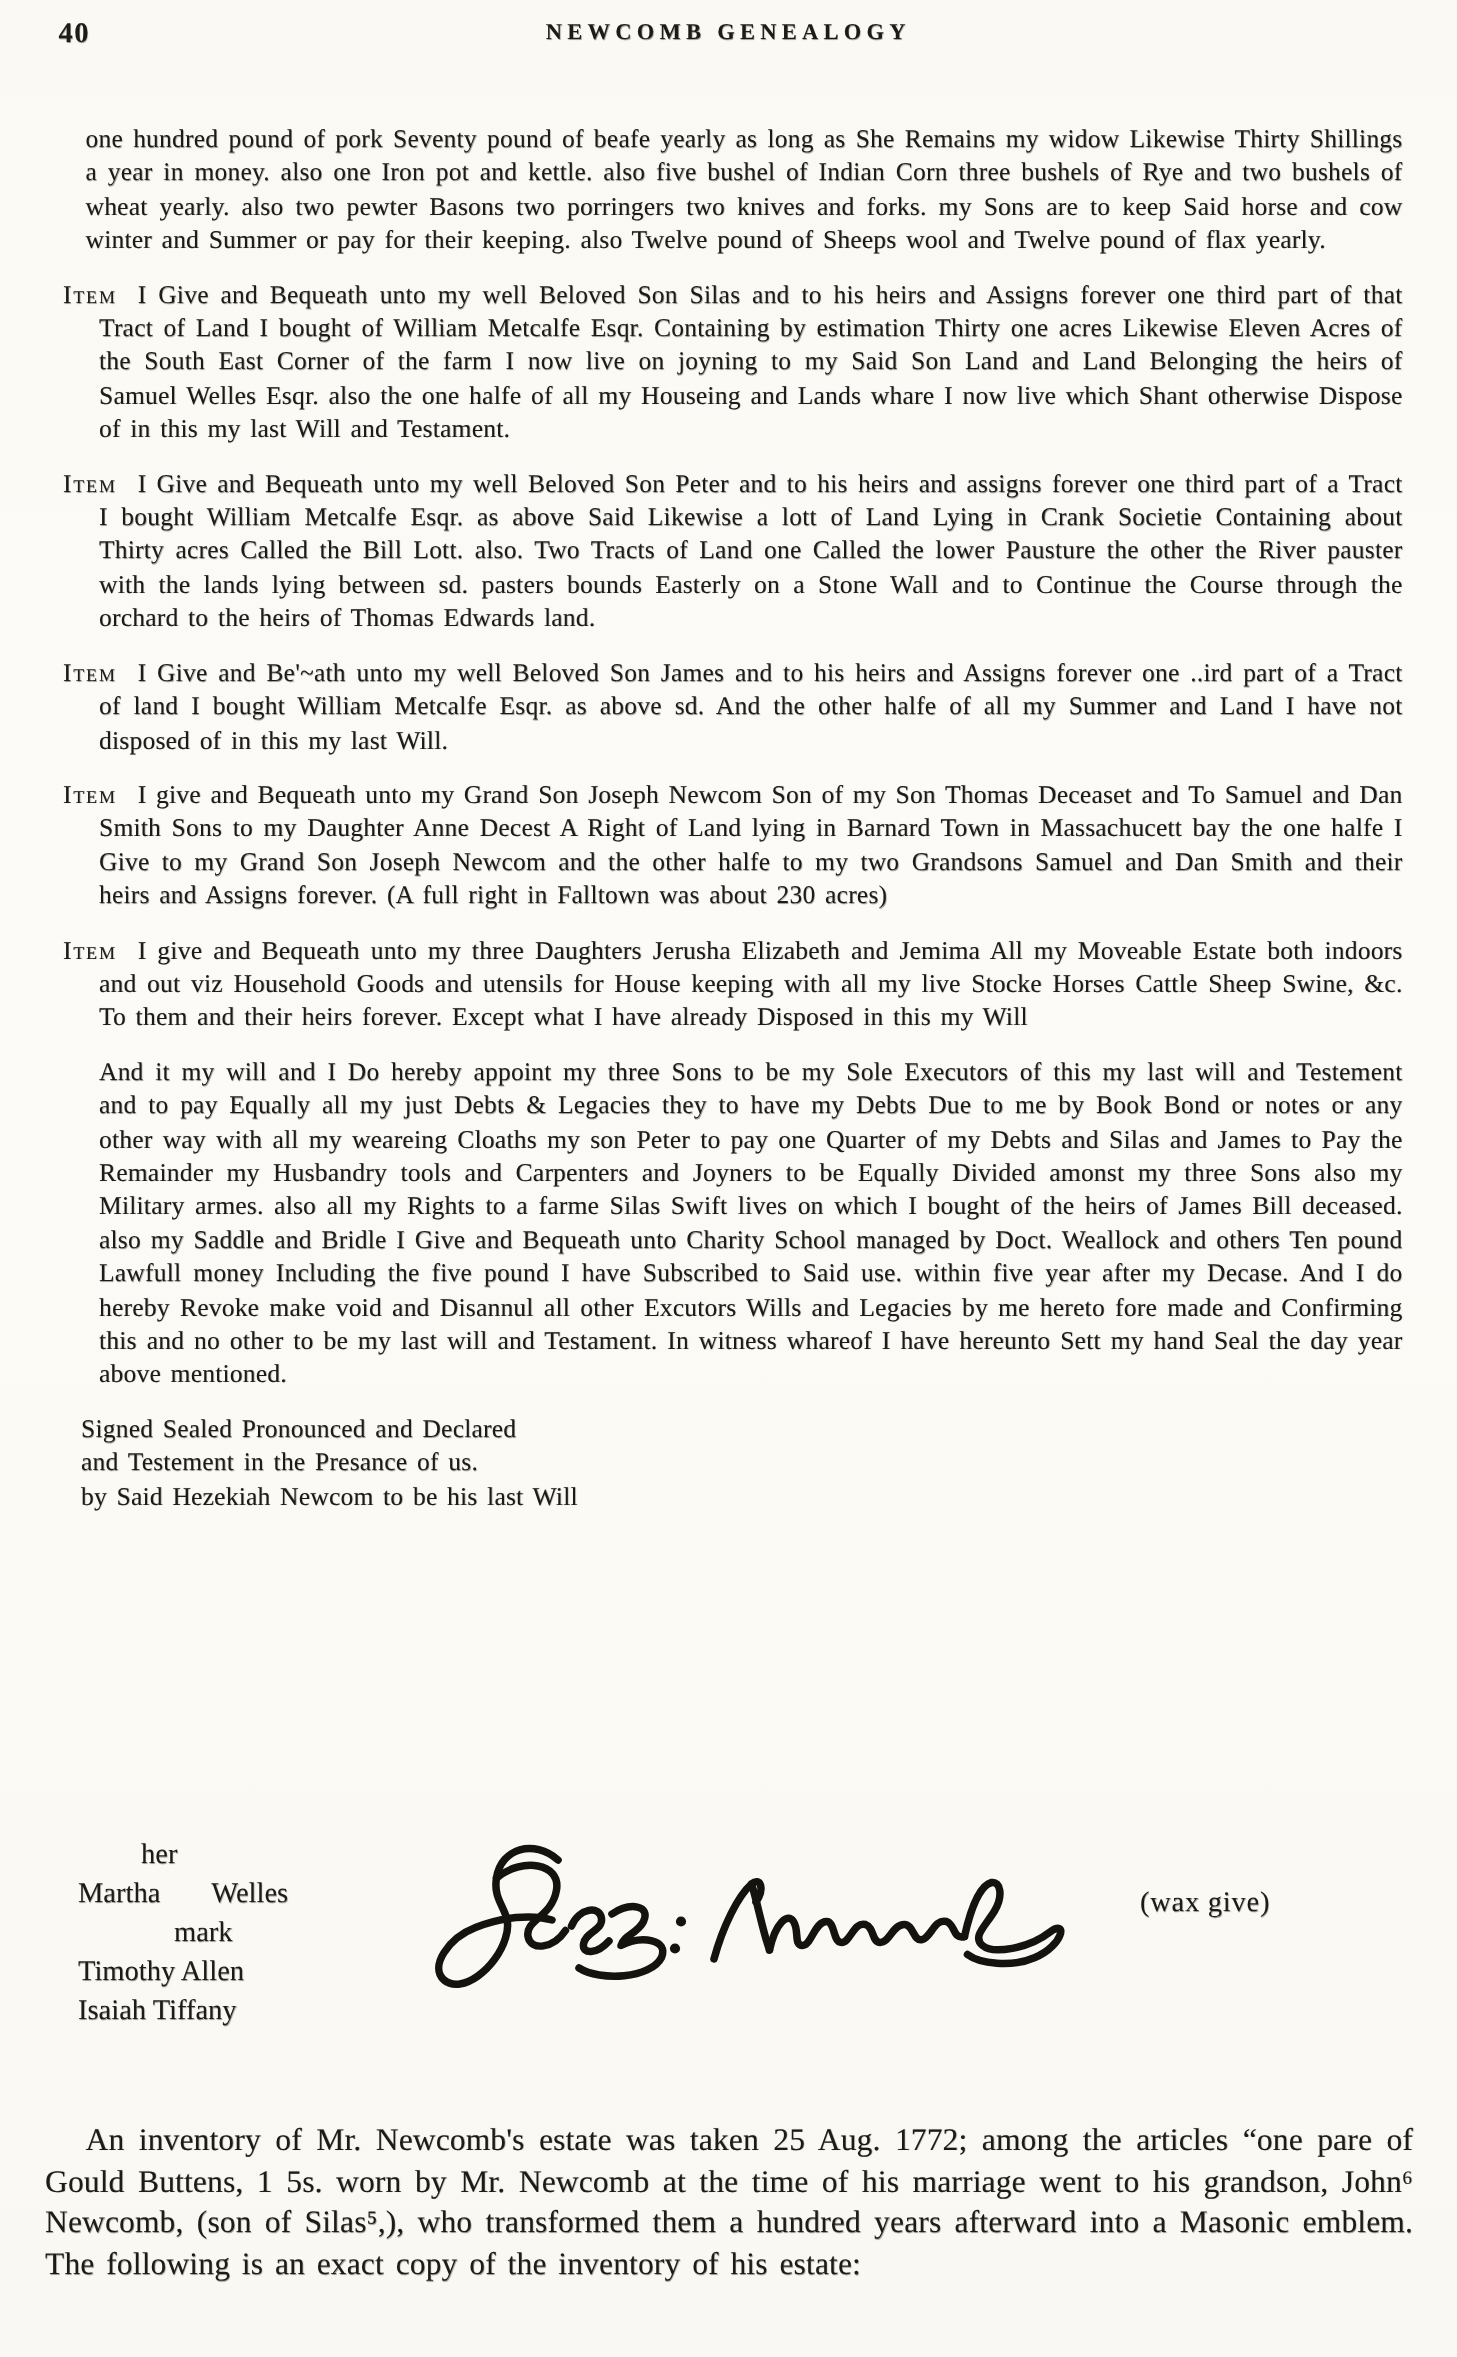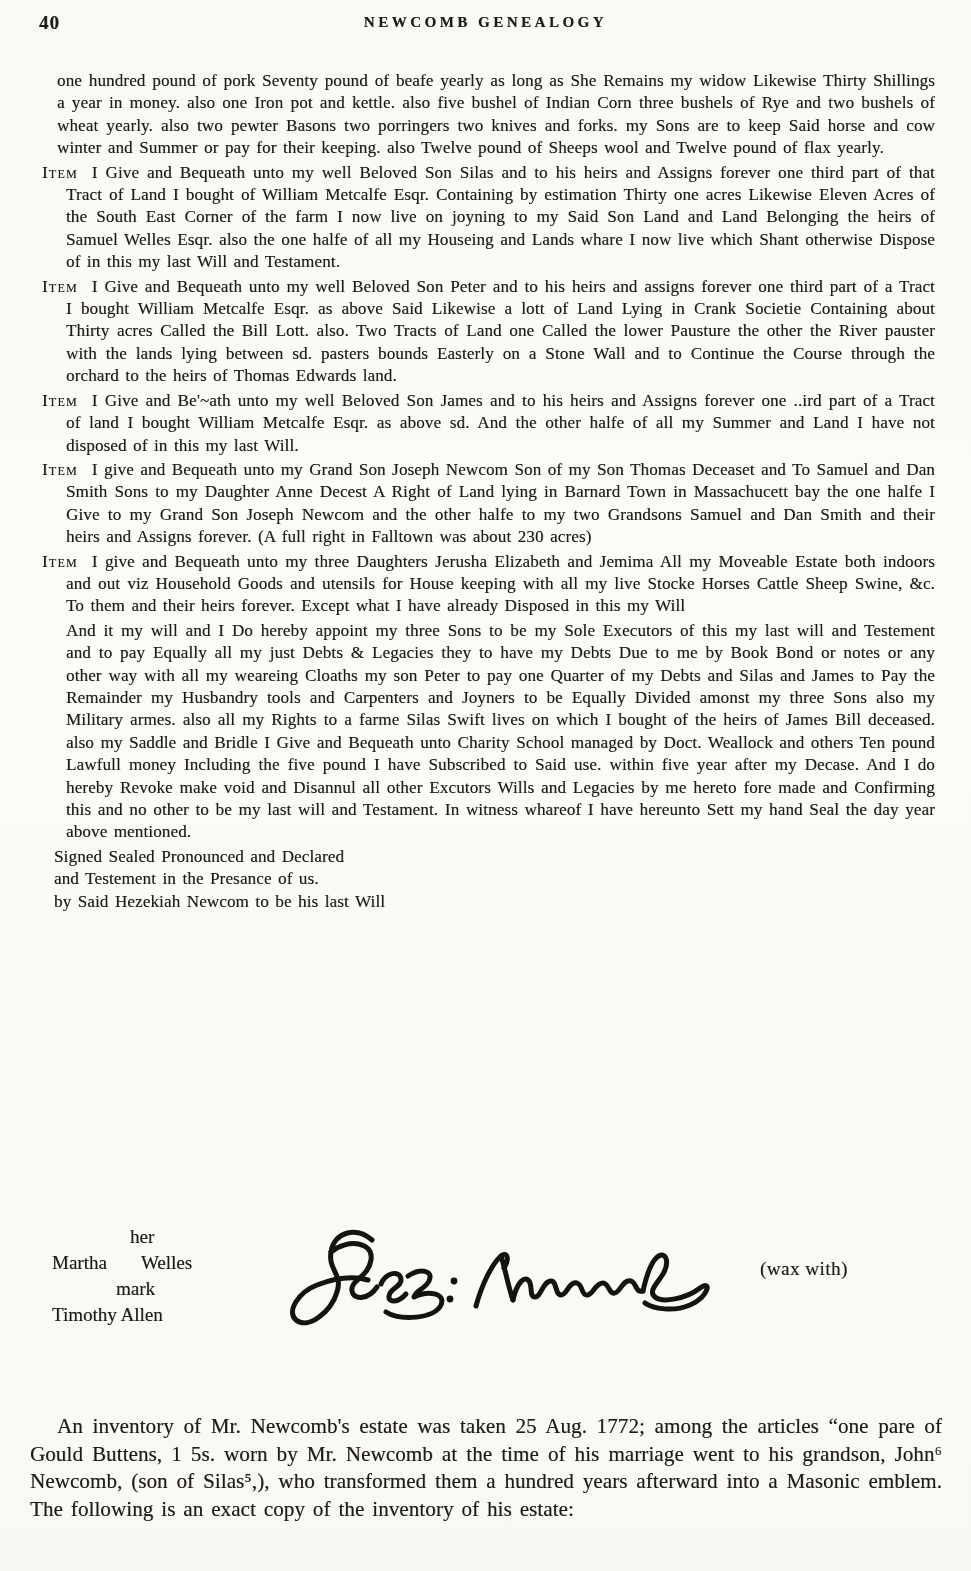--- a/index.html
+++ b/index.html
@@ -23,35 +23,35 @@
     position:absolute;left:0;top:14px;width:971px;
     text-align:center;font-size:15px;font-weight:700;letter-spacing:3.5px;
   }
 
   
   .will-block{
     position:absolute;left:42px;top:68px;width:893px;
     font-size:17px;line-height:22.4px;
     text-align:justify;word-spacing:2px;letter-spacing:0.15px;
   }
-  .will-block p{margin:2px 0;}
+  .will-block p{margin:14px 0;}
   p.continuation{margin-left:15px;}
   p.item{margin-left:24px;text-indent:-24px;}
   p.runover{margin-left:24px;}
   .item-label{
     font-variant:small-caps;letter-spacing:1.2px;margin-right:14px;
   }
   .closing-line{margin-left:12px;text-align:left;}
 
   
   .witness-block{
     position:absolute;left:52px;top:1224px;width:320px;
     font-size:19px;line-height:26px;text-align:left;
   }
-  .w-indent-her{margin-left:78px;}
+  .w-indent-her{margin-left:42px;}
   .w-indent-mark{margin-left:64px;}
   .w-gap{display:inline-block;width:34px;}
   .signature-svg{
     position:absolute;left:286px;top:1224px;width:432px;height:118px;
   }
   .wax-seal{
     position:absolute;left:760px;top:1258px;
     font-size:19px;letter-spacing:0.5px;
   }
 
@@ -99,32 +99,33 @@
   <div class="closing-line">by Said Hezekiah Newcom to be his last Will</div>
 </div>
 
 <div class="witness-block ink">
   <div class="w-indent-her">her</div>
   <div>
     <span>Martha</span><span class="w-gap"></span><span>Welles</span>
   </div>
   <div class="w-indent-mark">mark</div>
   <div>Timothy Allen</div>
+  <div>Isaiah Tiffany</div>
 </div>
 
 <svg class="signature-svg" role="img" viewBox="0 0 432 118" fill="none" stroke="#15130f" stroke-width="5" stroke-linecap="round" stroke-linejoin="round" aria-label="Hez: Newcomb">
   <path d="M86,16 C70,2 48,8 45,28 C42,46 57,50 51,68 C45,88 22,106 10,96 C0,87 13,68 31,61 C49,54 68,52 82,56"></path>
   <path d="M45,28 C62,14 88,18 85,36 C82,54 64,56 66,67 C68,77 83,75 91,63"></path>
   <path d="M95,60 C100,48 114,46 115,55 C116,63 104,64 103,72 C102,79 112,79 120,70"></path>
   <path d="M122,52 C134,44 148,46 143,57 C139,65 130,66 128,73 C142,66 160,69 155,81 C148,95 114,97 100,88"></path>
   <circle cx="168" cy="57" r="3.4" fill="#15130f" stroke="none"></circle>
   <circle cx="164" cy="75" r="3.4" fill="#15130f" stroke="none"></circle>
   <path d="M190,82 C196,60 206,40 215,32 C221,27 224,35 218,44"></path>
   <path d="M215,32 C219,44 222,62 227,76"></path>
   <path d="M227,76 C231,58 239,51 243,57 C247,63 243,73 249,73 C255,73 257,57 265,57 C271,57 269,71 275,71 C281,71 283,57 291,59 C297,61 295,71 301,71 C307,71 309,59 317,59 C323,59 323,71 329,69 C335,67 337,55 345,57 C351,59 349,69 357,67"></path>
   <path d="M357,67 C361,49 367,33 375,31 C381,30 383,40 377,50 C371,60 362,67 369,73 C376,79 400,75 414,64 C426,55 423,73 404,81 C388,88 367,85 359,79"></path>
 </svg>
 
-<div class="wax-seal ink">(wax with)</div>
+<div class="wax-seal ink">(wax give)</div>
 
 <div class="inventory-note ink">
   <p>An inventory of Mr. Newcomb's estate was taken 25 Aug. 1772;  among the articles “one pare of Gould Buttens, 1 5s. worn by Mr. Newcomb at the time of his marriage went to his grandson, John⁶ Newcomb, (son of Silas⁵,), who transformed them a hundred years afterward into a Masonic emblem. The following is an exact copy of the inventory of his estate:</p>
 </div>
 
 </body></html>

